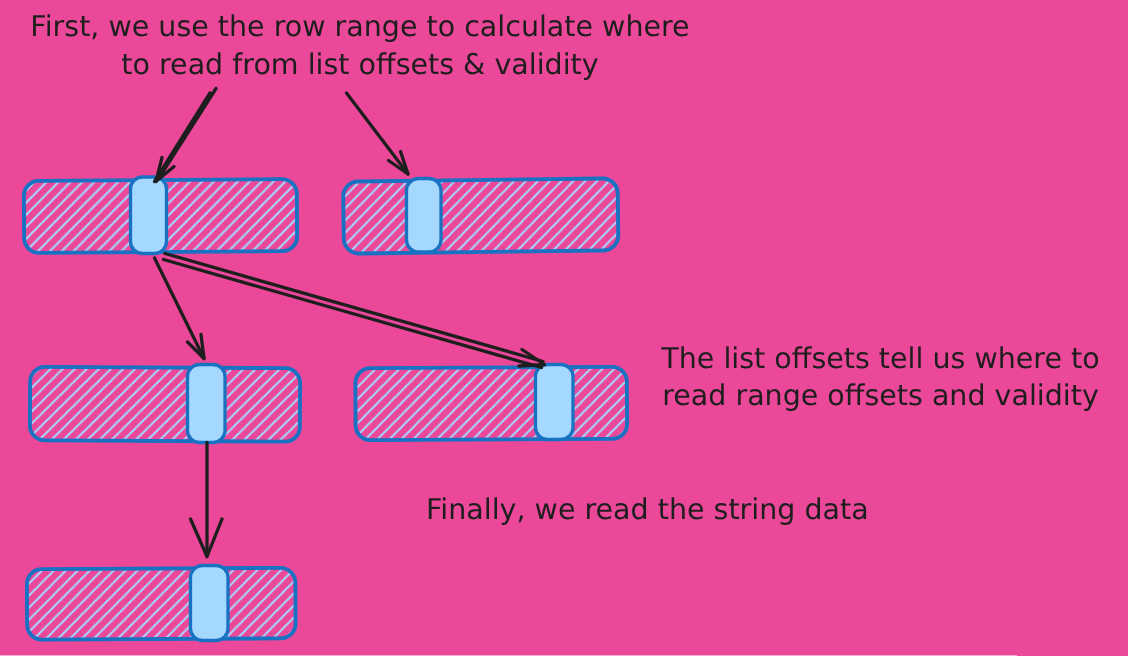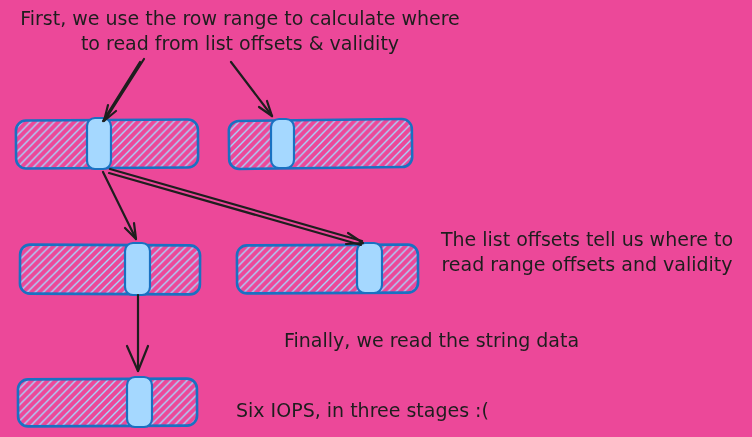--- a/index.html
+++ b/index.html
@@ -111,15 +111,14 @@
     <div>to read from list offsets &amp; validity</div>
   </div>
 
   <div class="caption centered" style="left:422px; top:183px; width:330px;margin-top:44px;">
     <div>The list offsets tell us where to</div>
     <div>read range offsets and validity</div>
   </div>
 
   <div class="caption" style="left:240px; top:328px;margin-left:44px;">Finally, we read the string data</div>
 
-  <div class="caption" style="left:236px; top:398px;">Six IOPS, in three stages :(</div>
 
 </div>
 
 </body></html>

